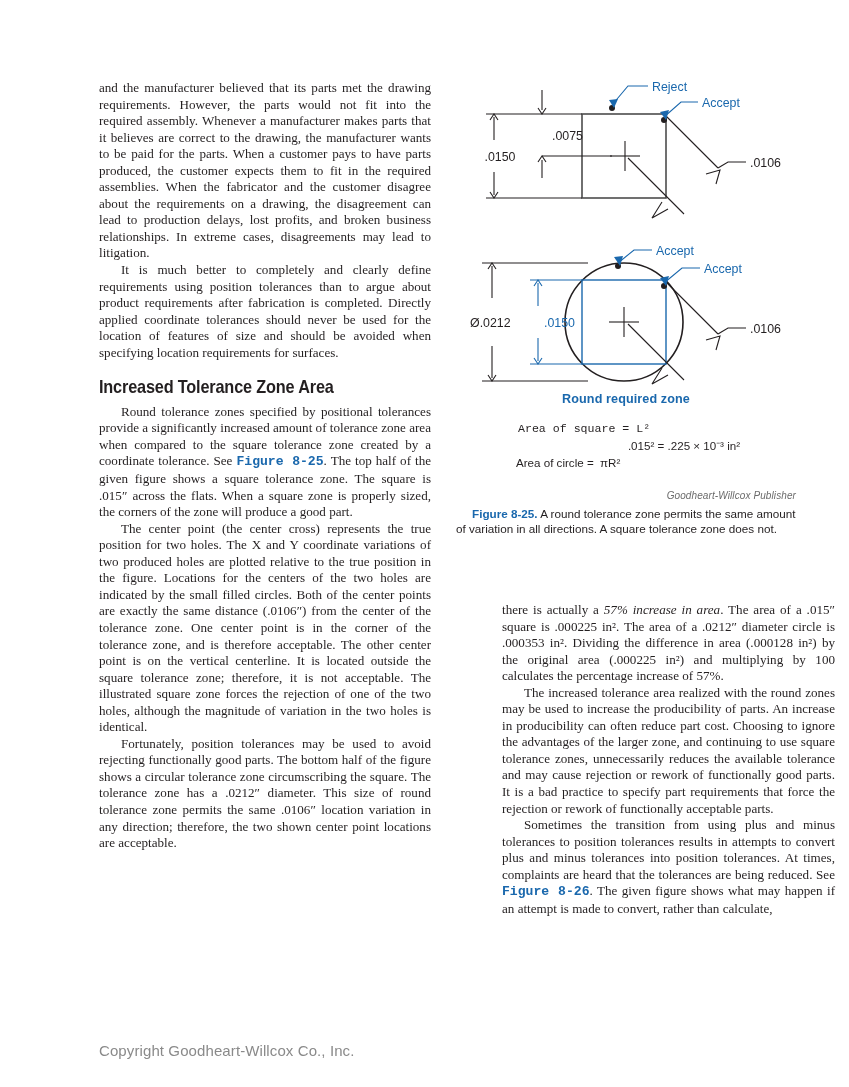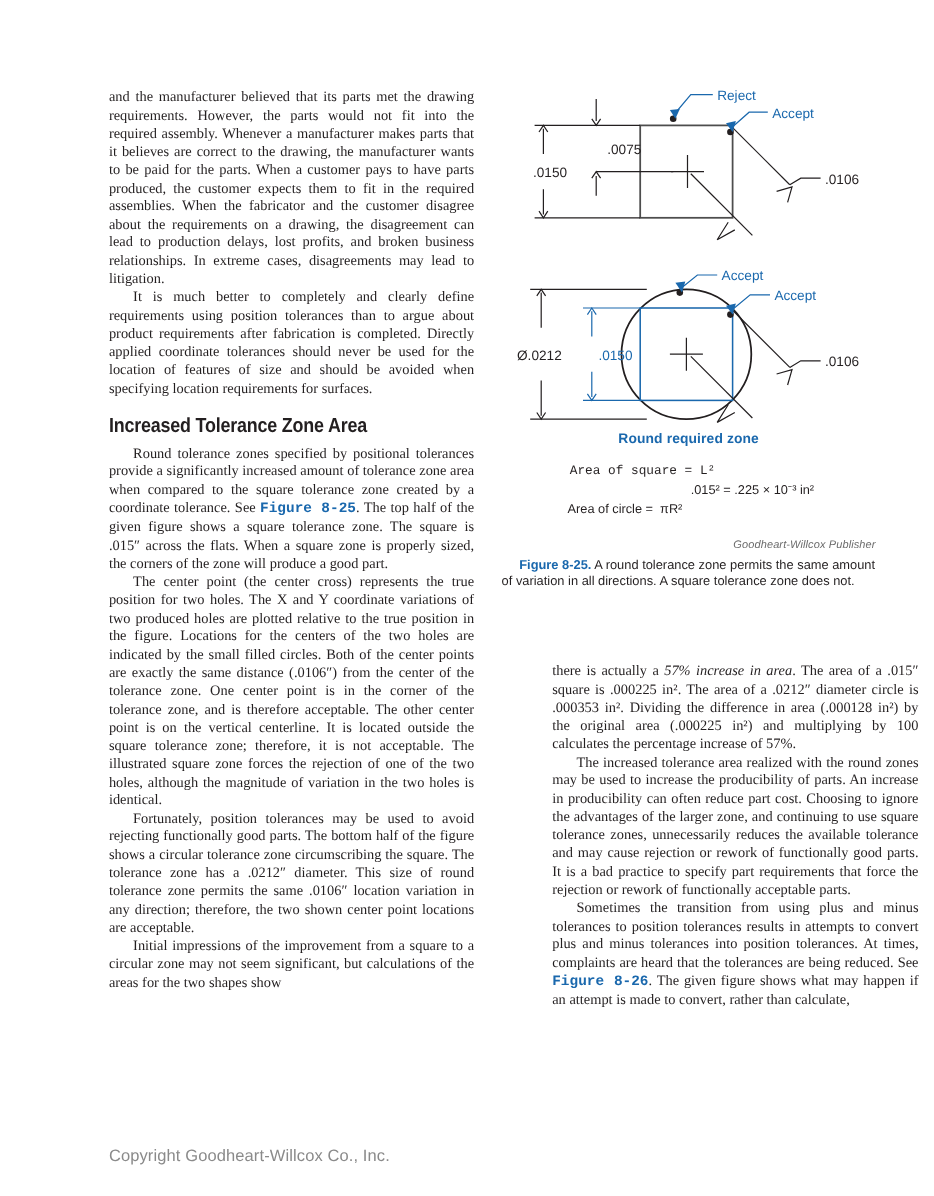--- a/index.html
+++ b/index.html
@@ -178,21 +178,20 @@
   <div class="col col-left">
     <p class="noindent">and the manufacturer believed that its parts met the drawing requirements. However, the parts would not fit into the required assembly. Whenever a manufacturer makes parts that it believes are correct to the drawing, the manufacturer wants to be paid for the parts. When a customer pays to have parts produced, the customer expects them to fit in the required assemblies. When the fabricator and the customer disagree about the requirements on a drawing, the disagreement can lead to production delays, lost profits, and broken business relationships. In extreme cases, disagreements may lead to litigation.</p>
     <p>It is much better to completely and clearly define requirements using position tolerances than to argue about product requirements after fabrication is completed. Directly applied coordinate tolerances should never be used for the location of features of size and should be avoided when specifying location requirements for surfaces.</p>
 
     <h2 class="section-head">Increased Tolerance Zone Area</h2>
 
     <p><span>Round tolerance zones specified by positional tolerances provide a significantly increased amount of tolerance zone area when compared to the square tolerance zone created by a coordinate tolerance. See </span><span class="figref">Figure 8-25</span><span>. The top half of the given figure shows a square tolerance zone. The square is .015″ across the flats. When a square zone is properly sized, the corners of the zone will produce a good part.</span></p>
 
     <p>The center point (the center cross) represents the true position for two holes. The X and Y coordinate variations of two produced holes are plotted relative to the true position in the figure. Locations for the centers of the two holes are indicated by the small filled circles. Both of the center points are exactly the same distance (.0106″) from the center of the tolerance zone. One center point is in the corner of the tolerance zone, and is therefore acceptable. The other center point is on the vertical centerline. It is located outside the square tolerance zone; therefore, it is not acceptable. The illustrated square zone forces the rejection of one of the two holes, although the magnitude of variation in the two holes is identical.</p>
     <p>Fortunately, position tolerances may be used to avoid rejecting functionally good parts. The bottom half of the figure shows a circular tolerance zone circumscribing the square. The tolerance zone has a .0212″ diameter. This size of round tolerance zone permits the same .0106″ location variation in any direction; therefore, the two shown center point locations are acceptable.</p>
-    <p>Initial impressions of the improvement from a square to a circular zone may not seem significant, but calculations of the areas for the two shapes show</p>
   </div>
 
   <div class="figure-block">
 
     <div class="fig-svg-wrap">
       <svg width="340" height="150" viewBox="0 0 340 150">
 
         <rect class="obj" x="126" y="36" width="84" height="84"></rect>
 
         <g>

